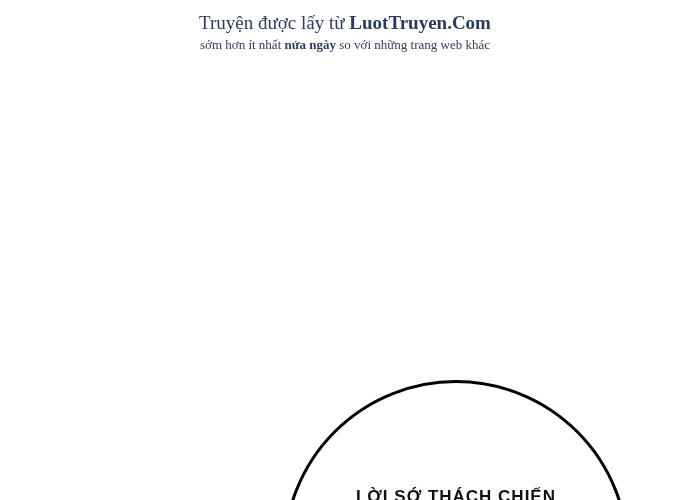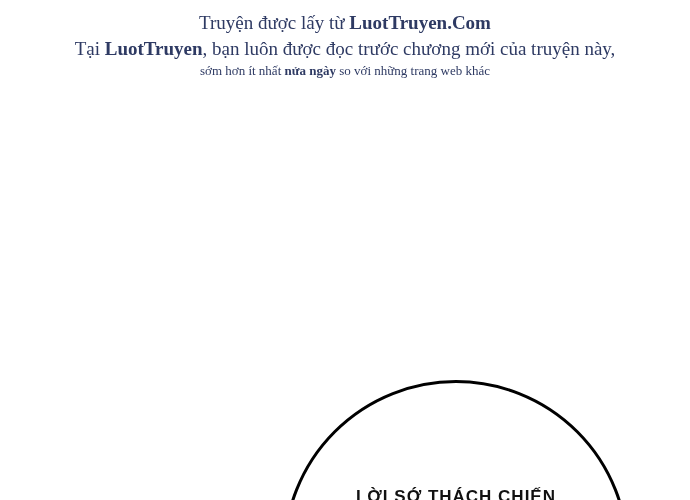--- a/index.html
+++ b/index.html
@@ -65,20 +65,19 @@
     white-space: nowrap;
   }
 </style>
 </head>
 <body>
 
 <div class="page">
 
   <div class="watermark">
     <span class="wm-line wm-line-1"><span>Truyện được lấy từ </span><span class="wm-strong">LuotTruyen.Com</span></span>
-    <span class="wm-line wm-line-2"><span>Tại </span><span class="wm-strong">LuotTruyen</span><span>, bạn luôn được đọc trước chương mới của truyện này,</span></span>
     <span class="wm-line wm-line-3"><span>sớm hơn ít nhất </span><span class="wm-strong">nửa ngày</span><span> so với những trang web khác</span></span>
   </div>
 
   <div class="bubble"></div>
   <div class="bubble-text">LỜI SỚ THÁCH CHIẾN</div>
 
 </div>
 
 </body></html>

